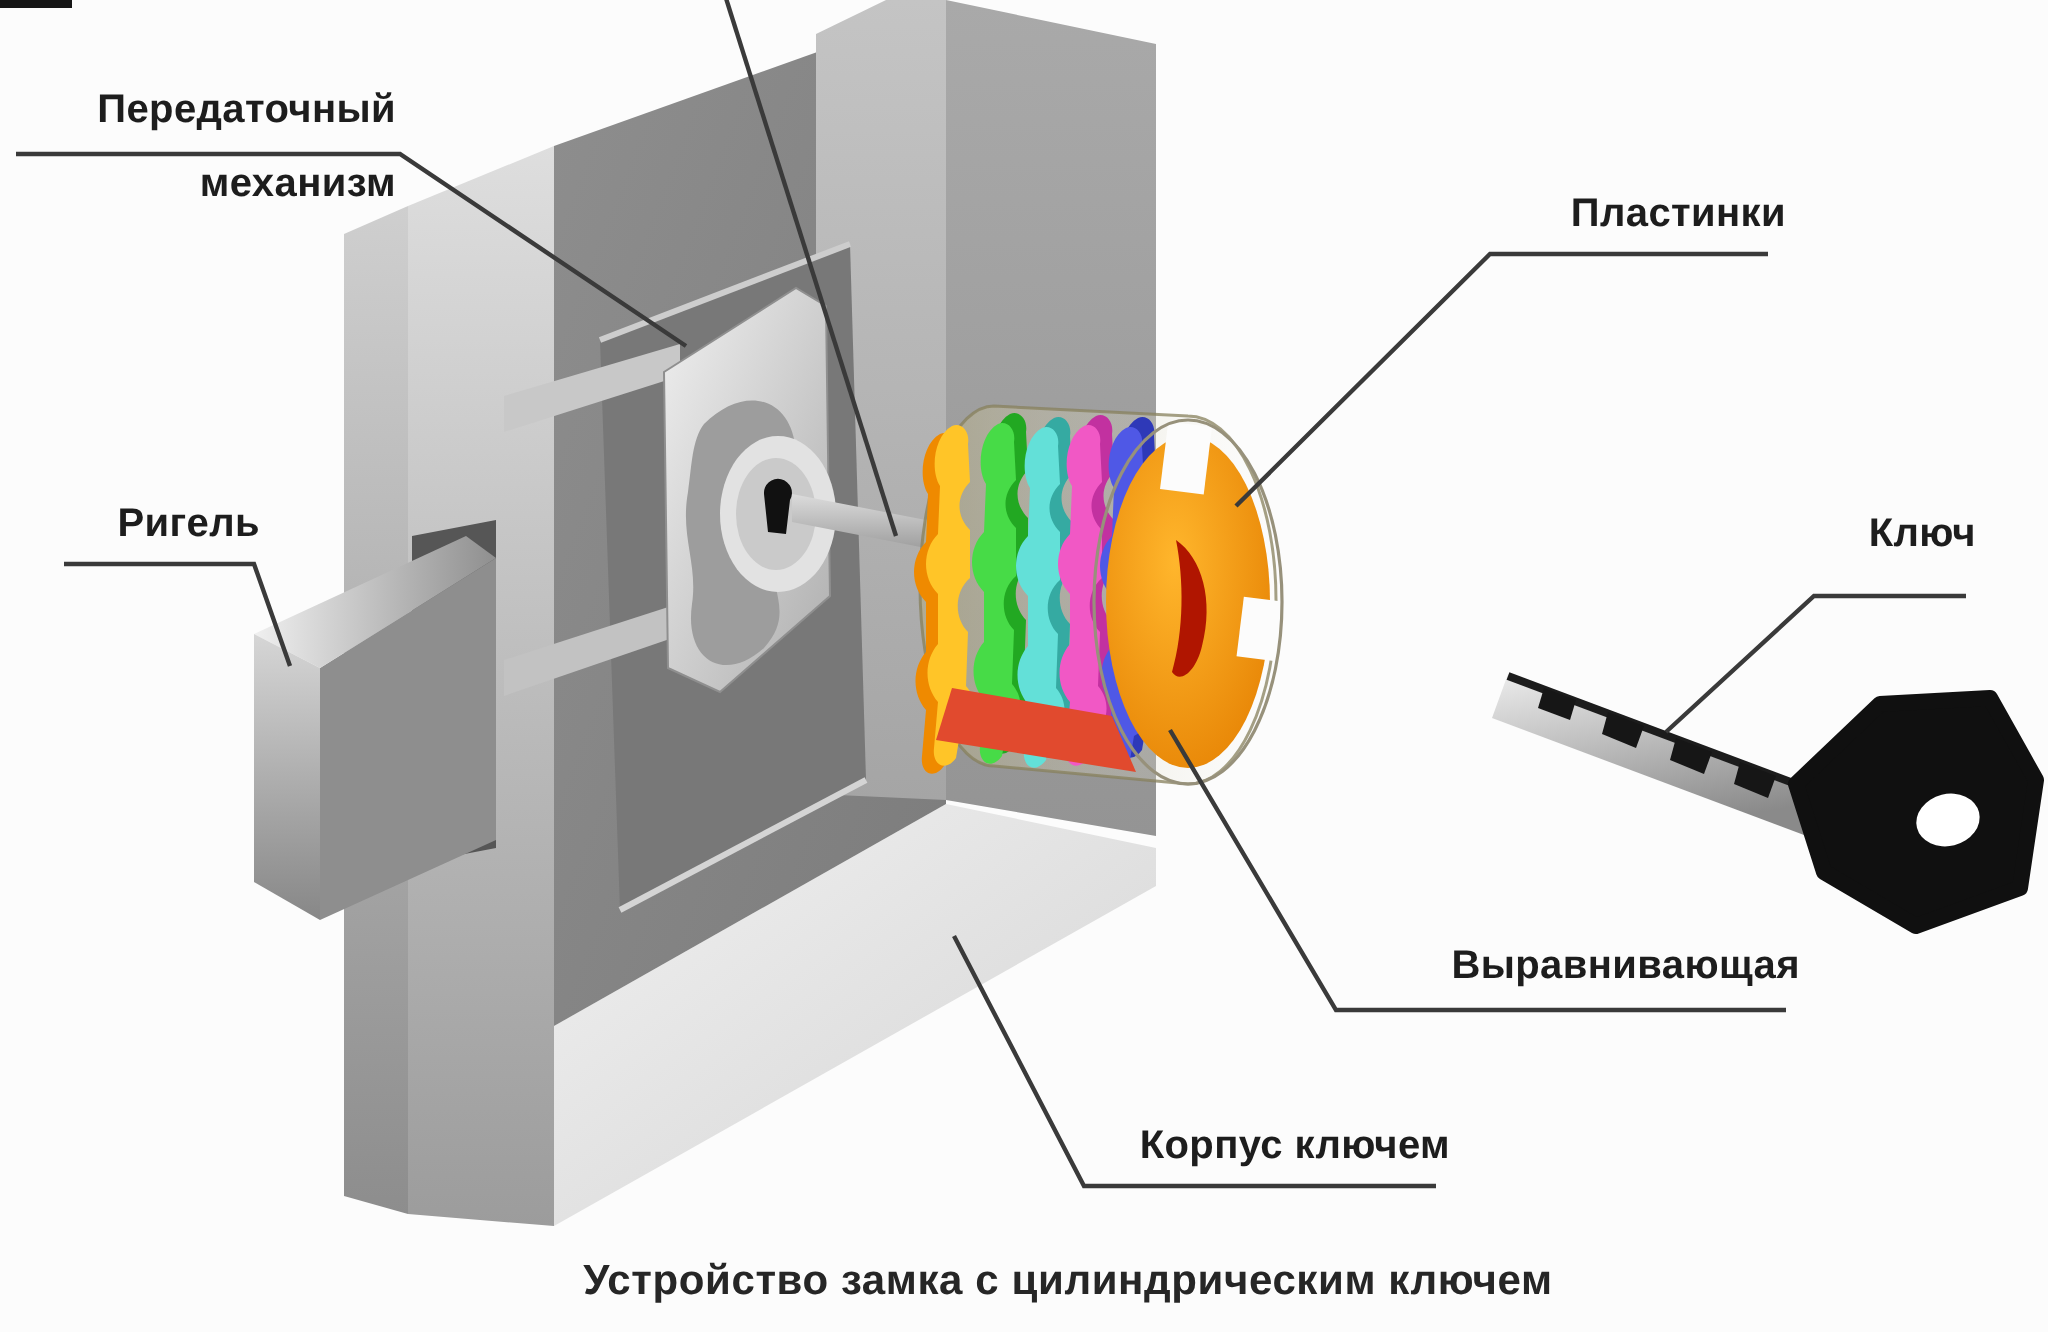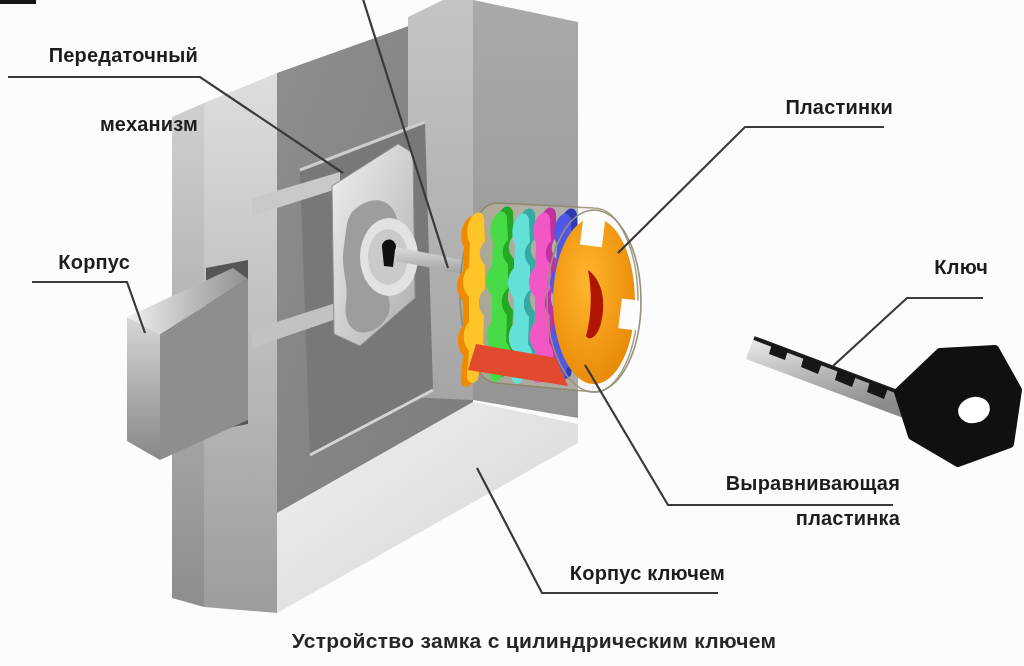--- a/index.html
+++ b/index.html
@@ -154,21 +154,20 @@
     <polyline points="32,282 127,282 145,333"></polyline>
     <polyline points="884,127 745,127 618,253"></polyline>
     <polyline points="983,298 907,298 833,366"></polyline>
     <polyline points="893,505 668,505 585,365"></polyline>
     <polyline points="718,593 542,593 477,468"></polyline>
   </g>
   <line x1="0" y1="2" x2="36" y2="2" stroke="#161616" stroke-width="4"></line>
 </svg>
 
 <div class="lbl" style="left:6px;top:44px;width:192px;">Передаточный</div>
-<div class="lbl" style="left:6px;top:81px;width:192px;margin-top:32px;">механизм</div>
-<div class="lbl" style="left:26px;top:251px;width:104px;">Корпус</div>
+<div class="lbl" style="left:6px;top:81px;width:192px;">механизм</div>
+<div class="lbl" style="left:26px;top:251px;width:104px;">Ригель</div>
 <div class="lbl" style="left:733px;top:96px;width:160px;">Пластинки</div>
 <div class="lbl" style="left:898px;top:256px;width:90px;">Ключ</div>
 <div class="lbl" style="left:655px;top:472px;width:245px;">Выравнивающая</div>
-<div class="lbl" style="left:655px;top:507px;width:245px;">пластинка</div>
 <div class="lbl" style="left:535px;top:562px;width:190px;">Корпус ключем</div>
 <div class="caption">Устройство замка с цилиндрическим ключем</div>
 </div>
 
 </body></html>

